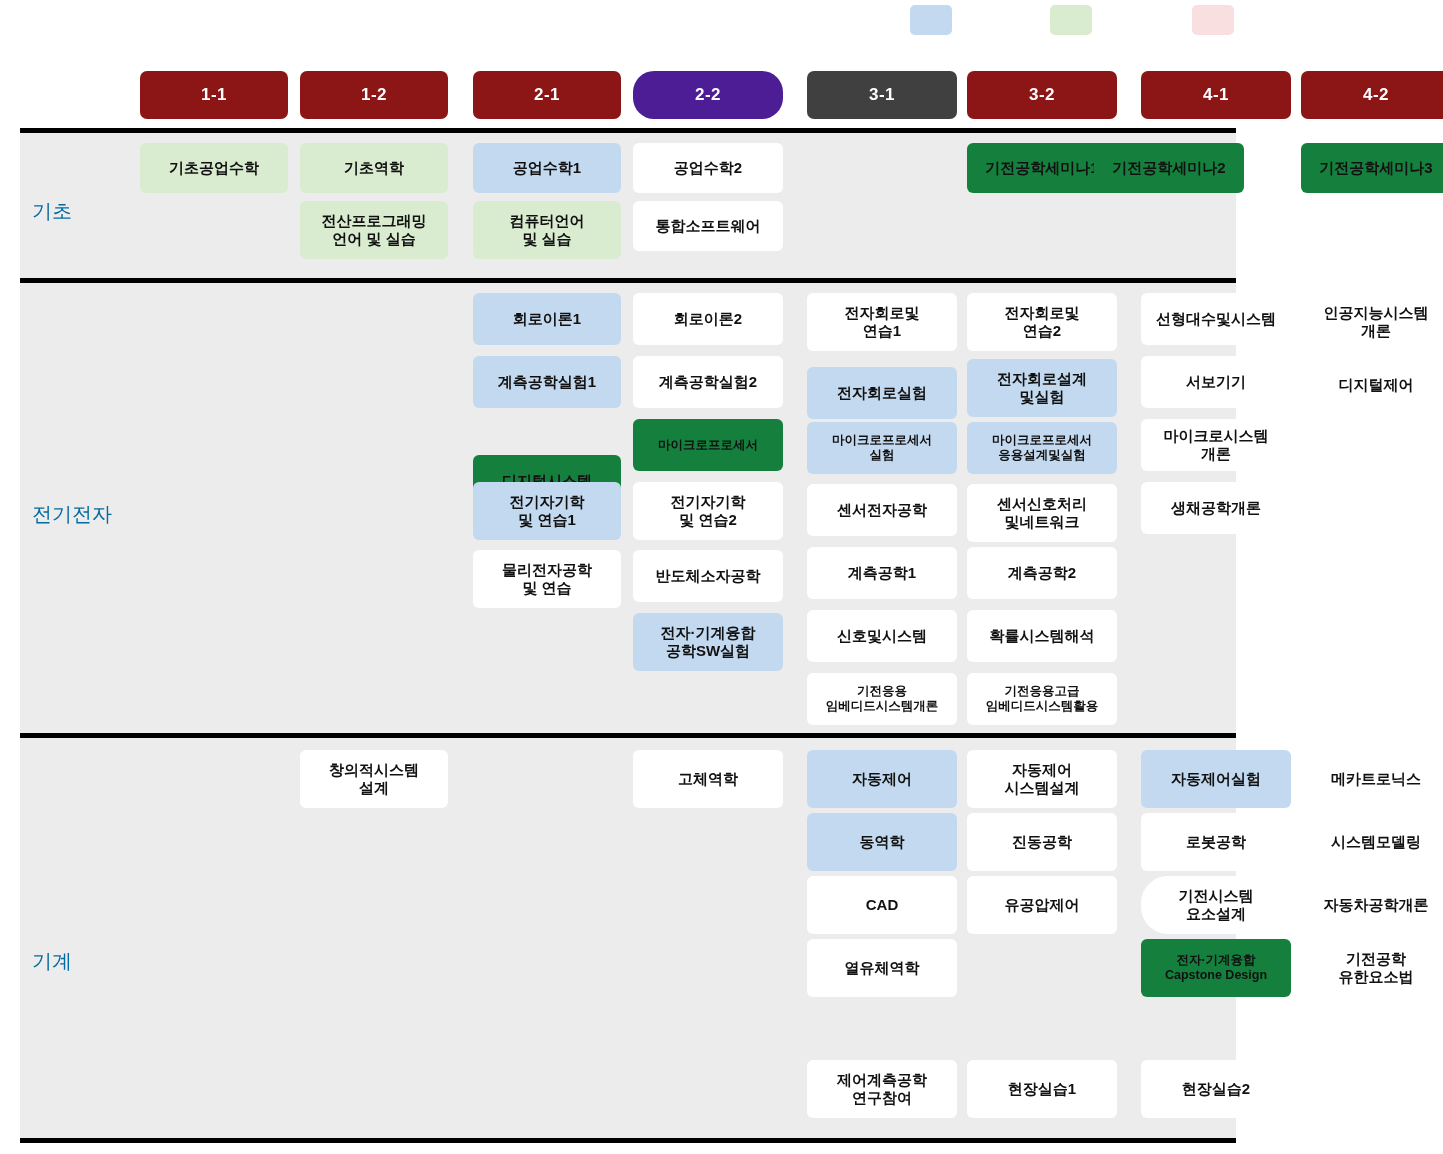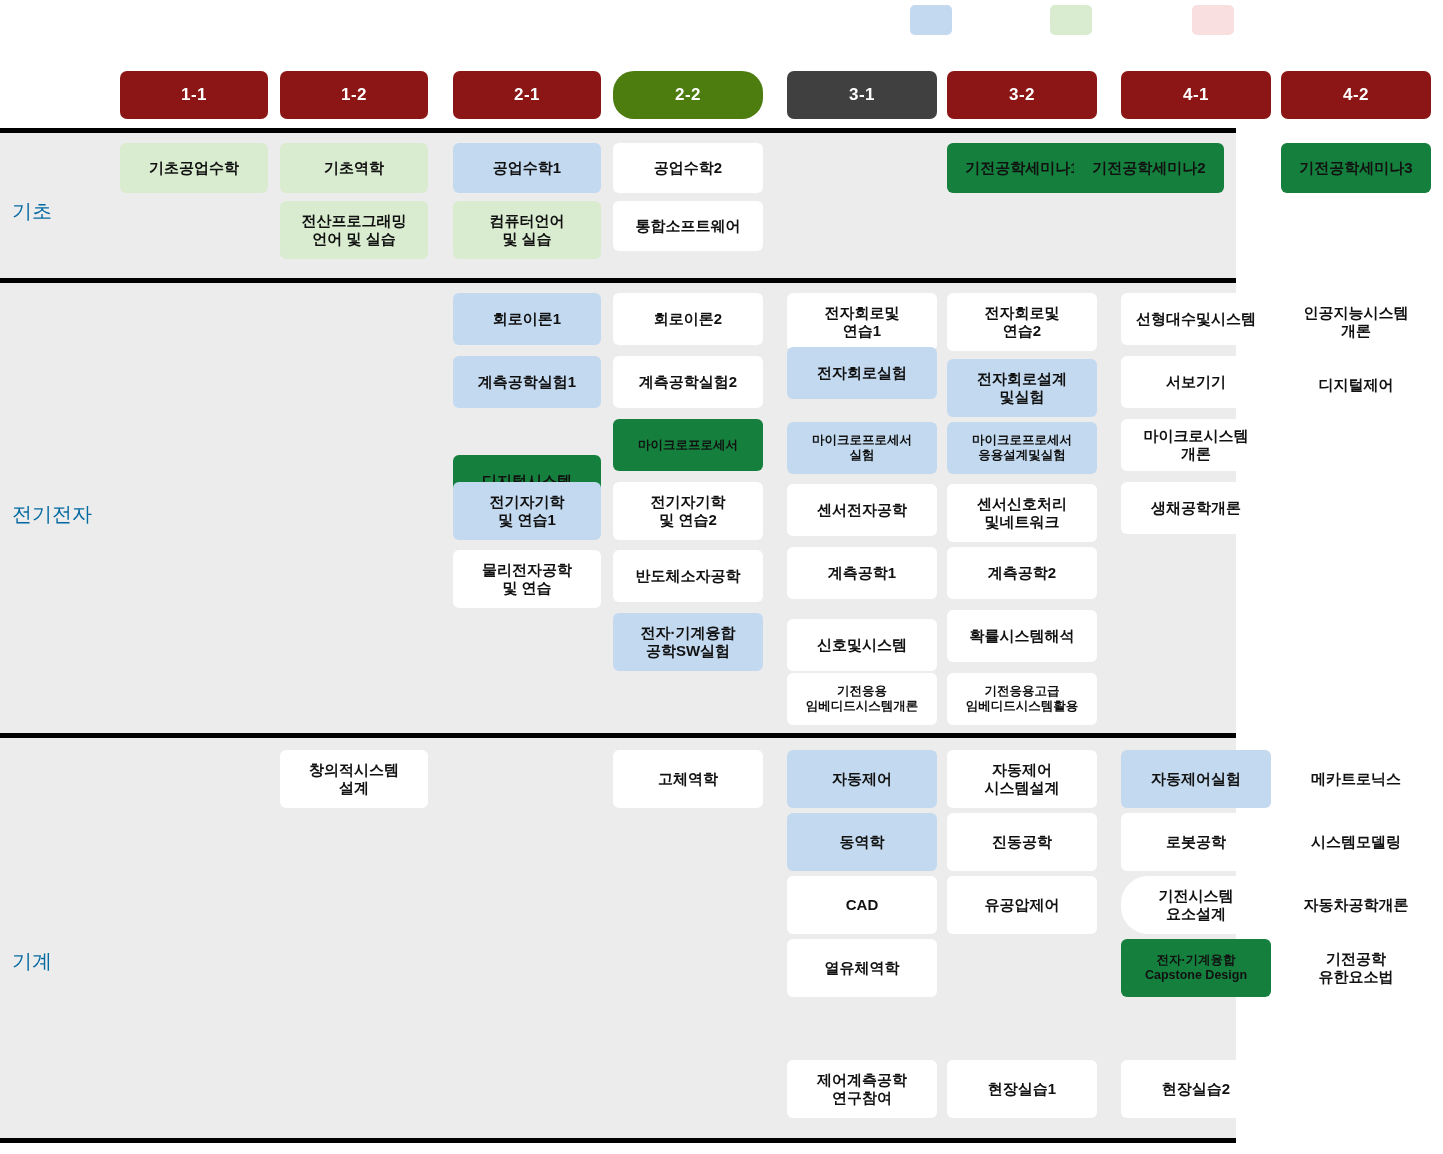--- a/index.html
+++ b/index.html
@@ -22,20 +22,21 @@
     position: absolute;
     top: 5px;
     width: 42px;
     height: 30px;
     border-radius: 5px;
   }
   .grid {
     position: absolute;
     top: 46px; left: 0;
     width: 1236px;
+    padding-left: 20px;
   }
   .header-row {
     position: relative;
     height: 82px;
   }
   .term-head {
     position: absolute;
     top: 25px;
     height: 48px;
     border-radius: 7px;
@@ -87,21 +88,21 @@
 <div class="legend-row">
     <div class="legend-chip" style="left: 910px; background: rgb(195, 217, 239);"></div>
     <div class="legend-chip" style="left: 1050px; background: rgb(217, 236, 208);"></div>
     <div class="legend-chip" style="left: 1192px; background: rgb(250, 223, 225);"></div>
   </div>
 <div class="grid">
   <div class="header-row">
       <div class="term-head" style="left: 120px; width: 148px; background: rgb(140, 21, 21);">1-1</div>
       <div class="term-head" style="left: 280px; width: 148px; background: rgb(140, 21, 21);">1-2</div>
       <div class="term-head" style="left: 453px; width: 148px; background: rgb(140, 21, 21);">2-1</div>
-      <div class="term-head" style="left: 613px; width: 150px; background: #4d7c0f; border-radius: 21px;">2-2</div>
+      <div class="term-head" style="left: 613px; width: 150px; background: #4c1d95; border-radius: 21px;">2-2</div>
       <div class="term-head" style="left: 787px; width: 150px; background: #404040;">3-1</div>
       <div class="term-head" style="left: 947px; width: 150px; background: rgb(140, 21, 21);">3-2</div>
       <div class="term-head" style="left: 1121px; width: 150px; background: rgb(140, 21, 21);">4-1</div>
       <div class="term-head" style="left: 1281px; width: 150px; background: rgb(140, 21, 21);">4-2</div>
     </div>
 <div class="band" style="height: 150px;">
       <div class="band-label" style="top: 65px;">기초</div>
       <div class="cell green" style="left: 120px; top: 10px; width: 148px; height: 50px; white-space: pre-line;">기초공업수학</div>
       <div class="cell green" style="left: 280px; top: 10px; width: 148px; height: 50px; white-space: pre-line;">기초역학</div>
       <div class="cell green" style="left: 280px; top: 68px; width: 148px; height: 58px; white-space: pre-line;">전산프로그래밍
@@ -127,26 +128,26 @@
       <div class="cell white" style="left: 613px; top: 10px; width: 150px; height: 52px; white-space: pre-line;">회로이론2</div>
       <div class="cell white" style="left: 613px; top: 73px; width: 150px; height: 52px; white-space: pre-line;">계측공학실험2</div>
       <div class="cell pink small" style="left: 613px; top: 136px; width: 150px; height: 52px; white-space: pre-line;">마이크로프로세서</div>
       <div class="cell white" style="left: 613px; top: 199px; width: 150px; height: 58px; white-space: pre-line;">전기자기학
 및 연습2</div>
       <div class="cell white" style="left: 613px; top: 267px; width: 150px; height: 52px; white-space: pre-line;">반도체소자공학</div>
       <div class="cell blue" style="left: 613px; top: 330px; width: 150px; height: 58px; white-space: pre-line;">전자·기계융합
 공학SW실험</div>
       <div class="cell white" style="left: 787px; top: 10px; width: 150px; height: 58px; white-space: pre-line;">전자회로및
 연습1</div>
-      <div class="cell blue" style="left: 787px; top: 64px; width: 150px; height: 52px; white-space: pre-line;">전자회로실험</div>
+      <div class="cell blue" style="left: 787px; top: 84px; width: 150px; height: 52px; white-space: pre-line;">전자회로실험</div>
       <div class="cell blue small" style="left: 787px; top: 139px; width: 150px; height: 52px; white-space: pre-line;">마이크로프로세서
 실험</div>
       <div class="cell white" style="left: 787px; top: 201px; width: 150px; height: 52px; white-space: pre-line;">센서전자공학</div>
       <div class="cell white" style="left: 787px; top: 264px; width: 150px; height: 52px; white-space: pre-line;">계측공학1</div>
-      <div class="cell white" style="left: 787px; top: 327px; width: 150px; height: 52px; white-space: pre-line; margin-top: 9px;">신호및시스템</div>
+      <div class="cell white" style="left: 787px; top: 327px; width: 150px; height: 52px; white-space: pre-line;">신호및시스템</div>
       <div class="cell white small" style="left: 787px; top: 390px; width: 150px; height: 52px; white-space: pre-line;">기전응용
 임베디드시스템개론</div>
       <div class="cell white" style="left: 947px; top: 10px; width: 150px; height: 58px; white-space: pre-line;">전자회로및
 연습2</div>
       <div class="cell blue" style="left: 947px; top: 76px; width: 150px; height: 58px; white-space: pre-line;">전자회로설계
 및실험</div>
       <div class="cell blue small" style="left: 947px; top: 139px; width: 150px; height: 52px; white-space: pre-line;">마이크로프로세서
 응용설계및실험</div>
       <div class="cell white" style="left: 947px; top: 201px; width: 150px; height: 58px; white-space: pre-line;">센서신호처리
 및네트워크</div>

